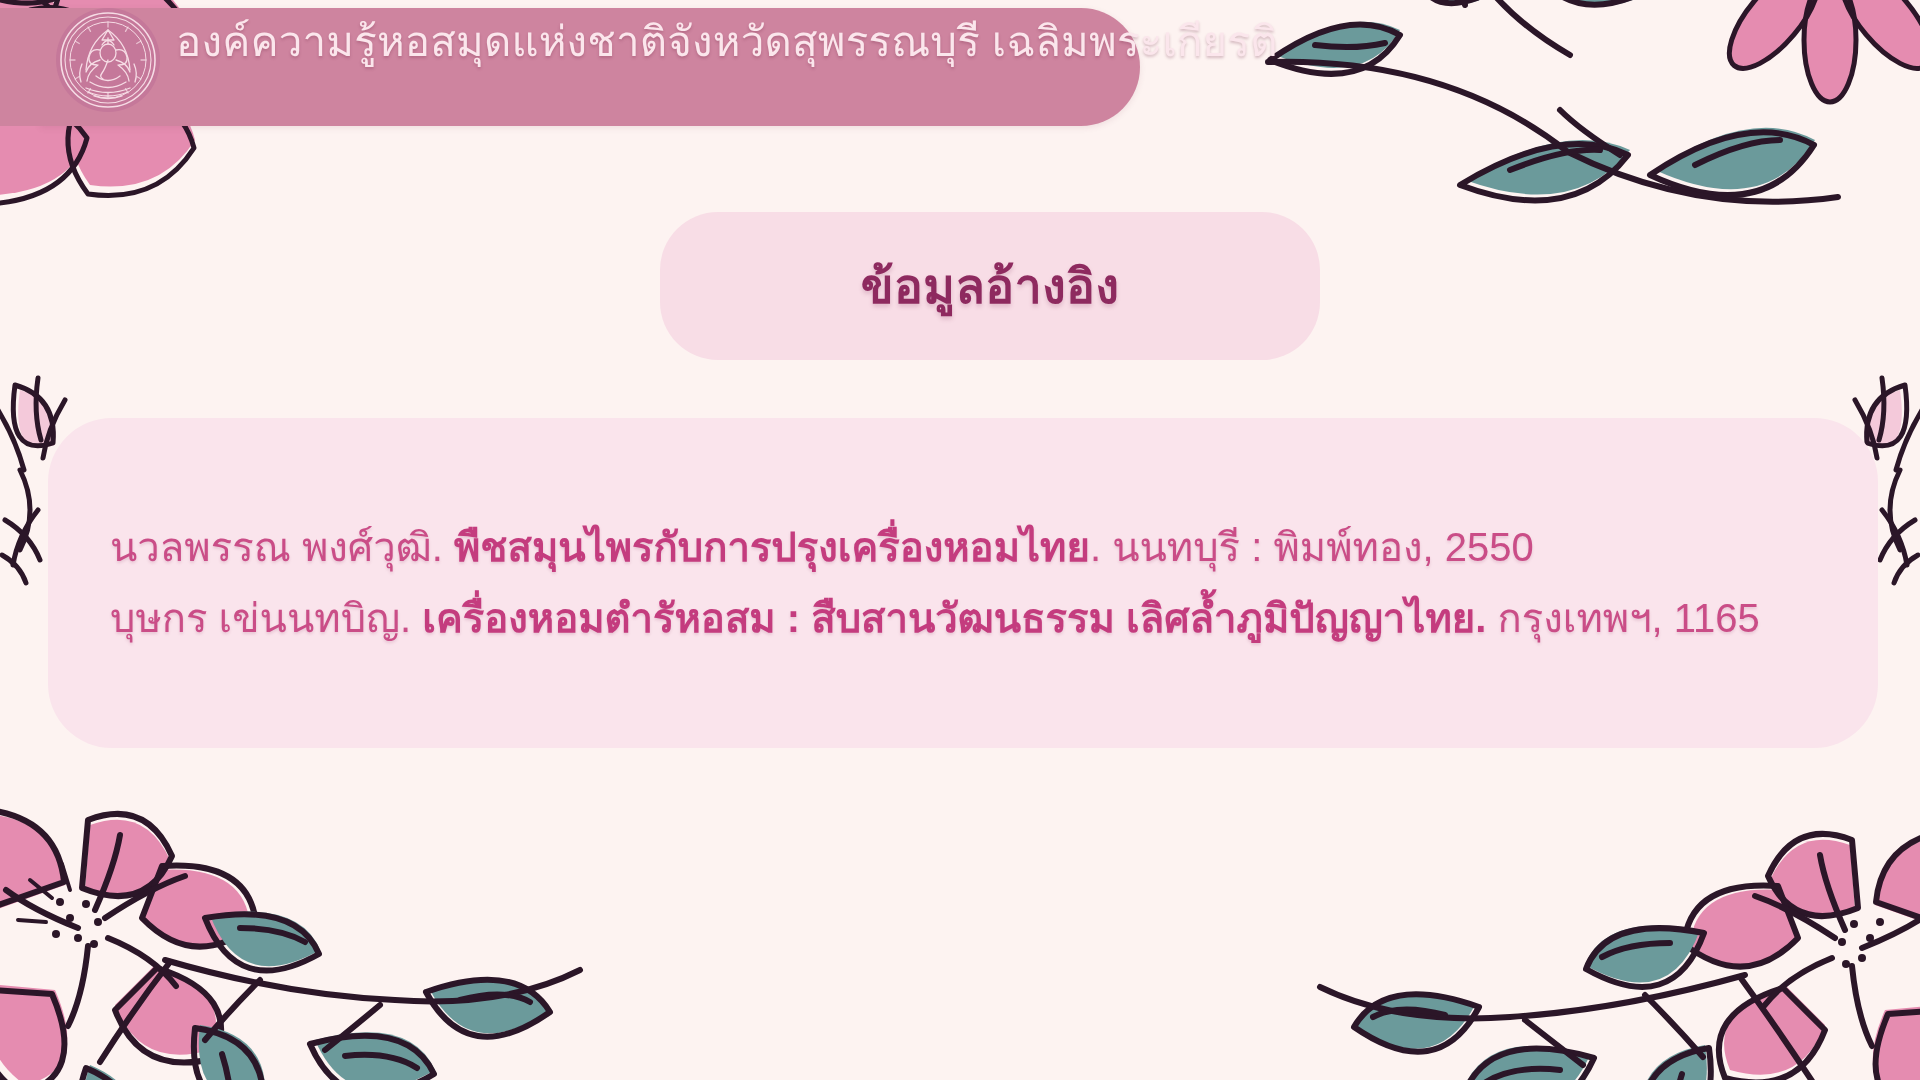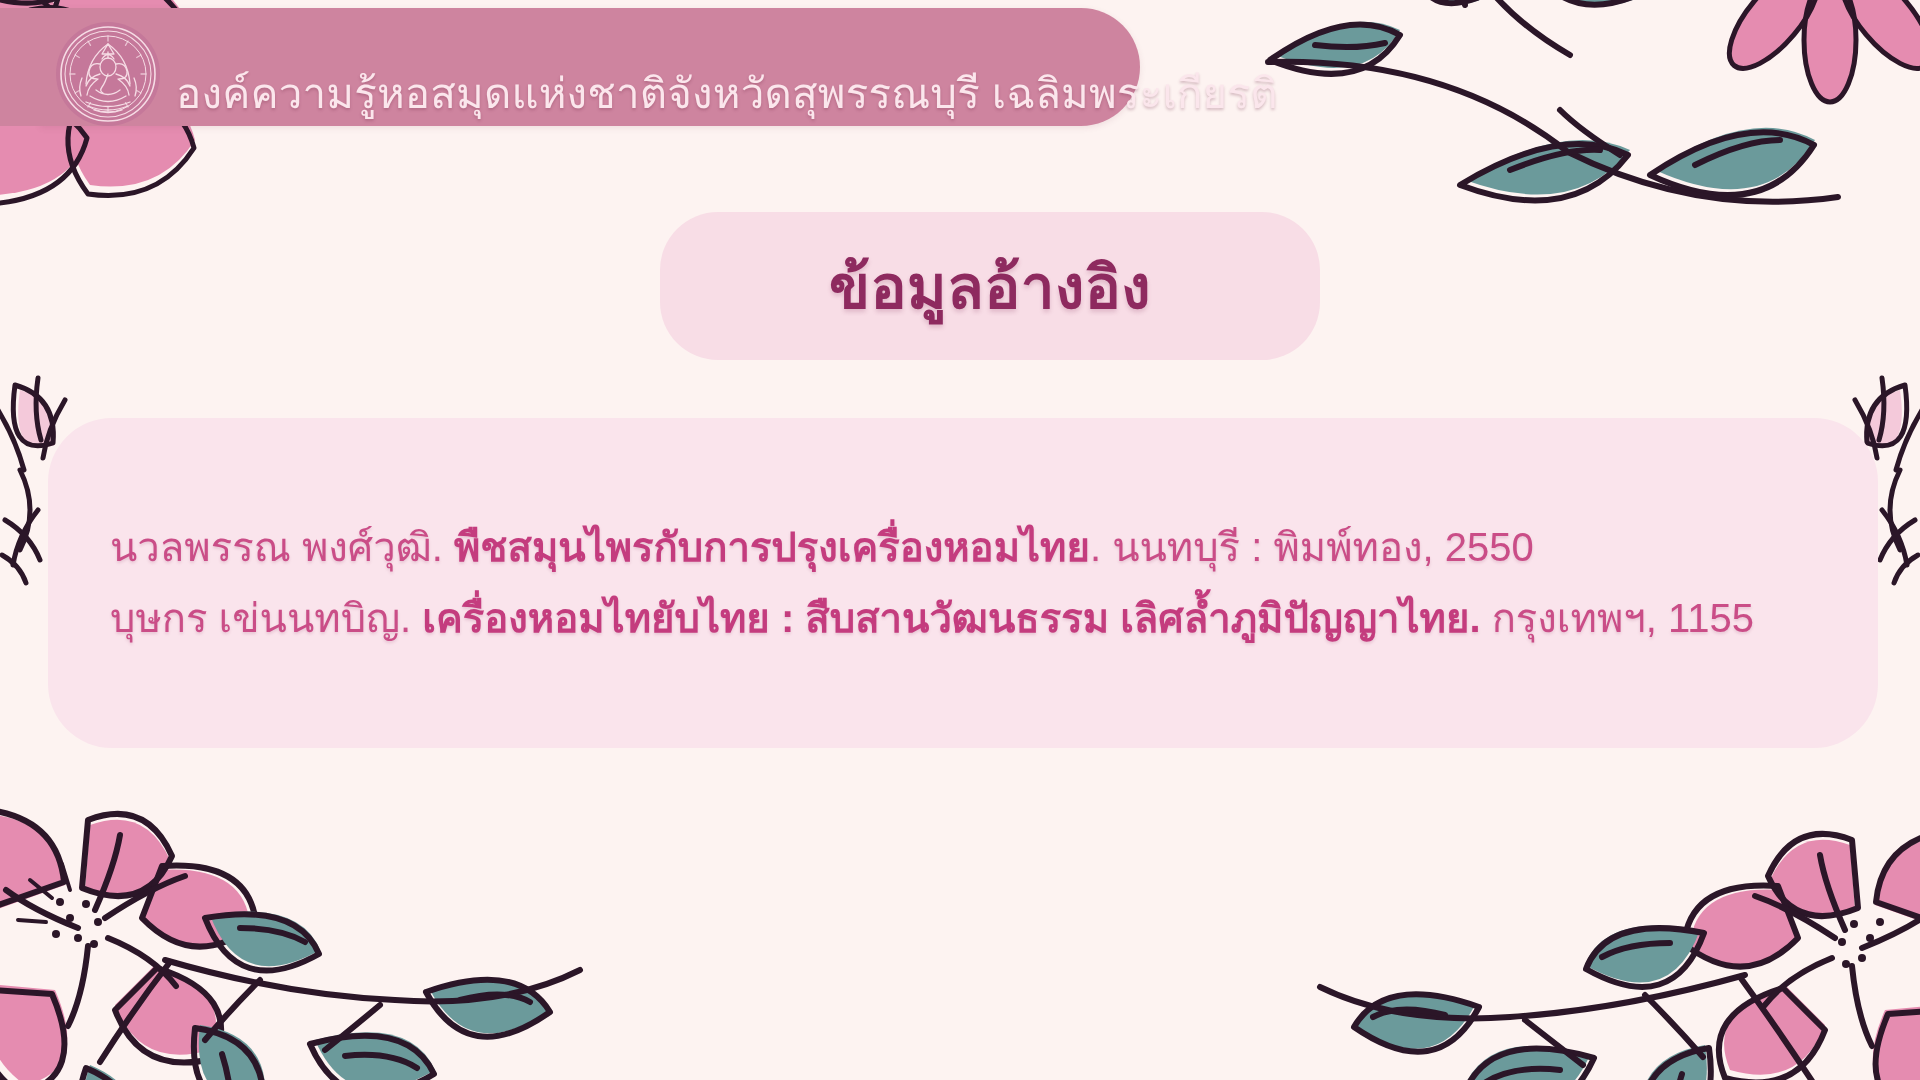--- a/index.html
+++ b/index.html
@@ -29,21 +29,21 @@
   #deco-bottomleft { left:-40px;   bottom:-60px; width:620px; height:330px; }
   #deco-bottomright{ right:-70px;  bottom:-70px; width:700px; height:340px; }
 
   
   #header-banner {
     position:absolute;
     left:40px; top:8px;
     width:1100px; height:118px;
     background:#CE849F;
     border-radius:0 62px 62px 0;
-    display:flex; align-items:flex-end;
+    display:flex; align-items:flex-start;
     padding-left:16px;
     box-shadow:0 2px 6px rgba(120,50,80,0.10);
   }
   #header-banner::before{
     content:"";
     position:absolute; left:-300px; top:0;
     width:320px; height:100%;
     background:#CE849F;
   }
 
@@ -72,21 +72,21 @@
   #title-pill {
     position:absolute;
     left:660px; top:212px;
     width:660px; height:148px;
     background:#F8DDE6;
     border-radius:58px;
     display:flex; align-items:center; justify-content:center;
   }
   #title-pill-text {
     color:#8E2A5F;
-    font-size:60px;
+    font-size:48px;
     font-weight:700;
     letter-spacing:.5px;
     text-shadow:0 3px 4px rgba(140,60,100,.22);
   }
 
   
   #body-card {
     position:absolute;
     left:48px; top:418px;
     width:1830px; height:330px;
@@ -418,17 +418,17 @@
 
   <div id="title-pill">
     <div id="title-pill-text">ข้อมูลอ้างอิง</div>
   </div>
 
   <div id="body-card">
     <div class="ref-line">
       <span>นวลพรรณ พงศ์วุฒิ. </span><b>พืชสมุนไพรกับการปรุงเครื่องหอมไทย</b><span>. นนทบุรี : พิมพ์ทอง, 2550</span>
     </div>
     <div class="ref-line">
-      <span>บุษกร เข่นนทบิญ. </span><b>เครื่องหอมไทยับไทย : สืบสานวัฒนธรรม เลิศล้ำภูมิปัญญาไทย.</b><span> กรุงเทพฯ, 1155</span>
+      <span>บุษกร เข่นนทบิญ. </span><b>เครื่องหอมตำรัหอสม : สืบสานวัฒนธรรม เลิศล้ำภูมิปัญญาไทย.</b><span> กรุงเทพฯ, 1165</span>
     </div>
   </div>
 
 </div>
 
 </body></html>

